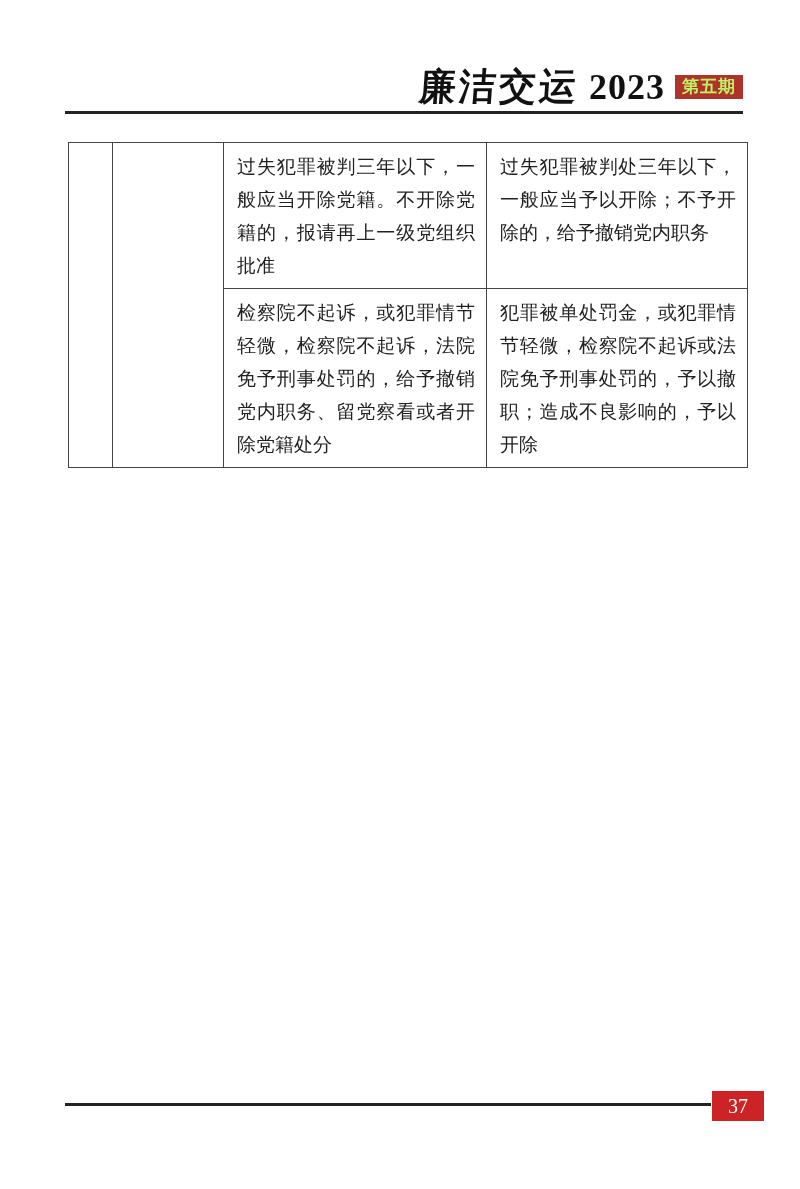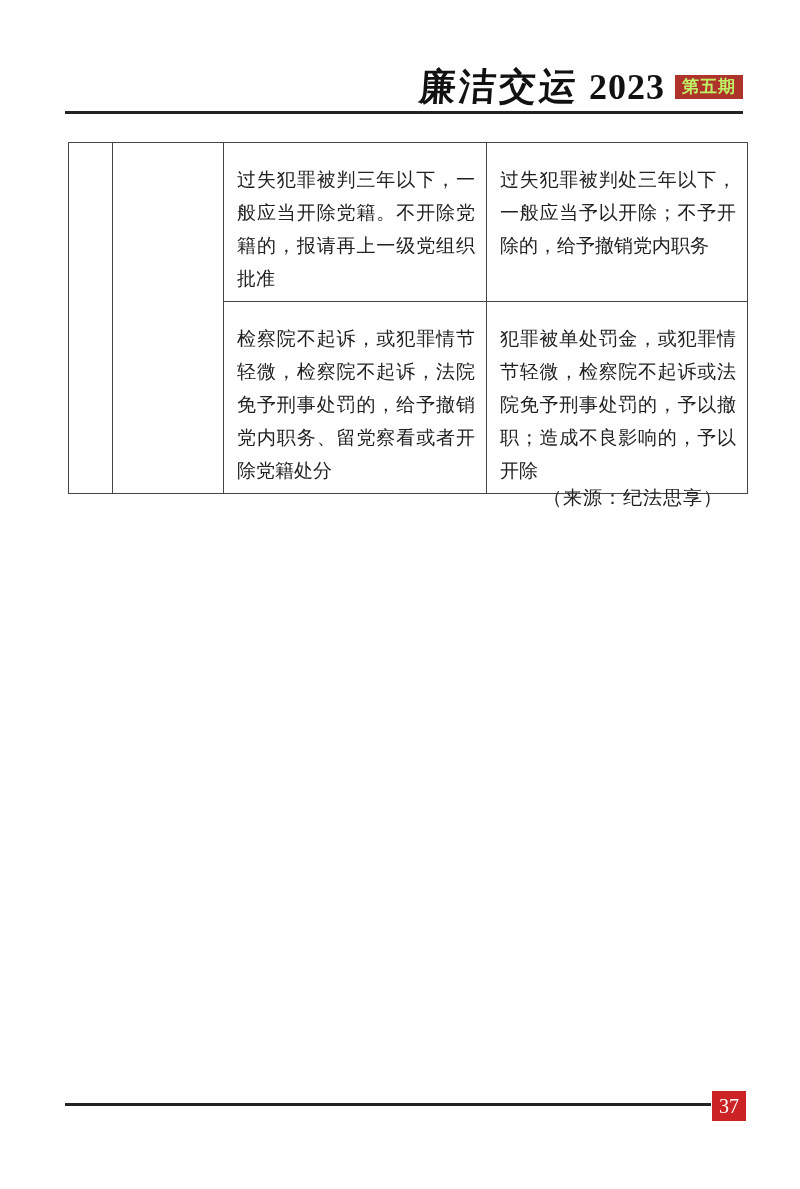--- a/index.html
+++ b/index.html
@@ -65,21 +65,21 @@
     width:679px;
     border-collapse:collapse;
     table-layout:fixed;
   }
   .disc-table td{
     border:1.5px solid var(--border);
     vertical-align:top;
     font-size:19px;
     line-height:33px;
     color:#212121;
-    padding:20px 11px 6px 13px;
+    padding:7px 11px 6px 13px;
     text-align:justify;
     text-justify:inter-character;
   }
   .disc-table td.stub{padding:0;}
   tr.row-1 td{height:144px;}
   tr.row-2 td{height:168px;}
   
   .source-note{
     position:absolute;
     top:485px;right:77px;
@@ -90,21 +90,21 @@
   
   .footer-rule{
     position:absolute;
     left:65px;top:1103px;
     width:646px;height:3px;
     background:var(--rule);
   }
   .page-number-box{
     position:absolute;
     left:712px;top:1091px;
-    width:34px;height:30px;
+    width:52px;height:30px;
     background:var(--pagebox-red);
     color:#ffffff;
     display:flex;align-items:center;justify-content:center;
     font-size:20px;
     line-height:1;
   }
 </style>
 </head>
 <body>
 
@@ -132,19 +132,18 @@
         <td>过失犯罪被判三年以下，一般应当开除党籍。不开除党籍的，报请再上一级党组织批准</td>
         <td>过失犯罪被判处三年以下，一般应当予以开除；不予开除的，给予撤销党内职务</td>
       </tr>
       <tr class="row-2">
         <td>检察院不起诉，或犯罪情节轻微，检察院不起诉，法院免予刑事处罚的，给予撤销党内职务、留党察看或者开除党籍处分</td>
         <td>犯罪被单处罚金，或犯罪情节轻微，检察院不起诉或法院免予刑事处罚的，予以撤职；造成不良影响的，予以开除</td>
       </tr>
     </tbody>
   </table>
 
-  <div class="source-note">（来源：纪法思享）</div>
 
   <div class="footer-rule"></div>
 
   <div class="page-number-box">37</div>
 
 </div>
 
 </body></html>

